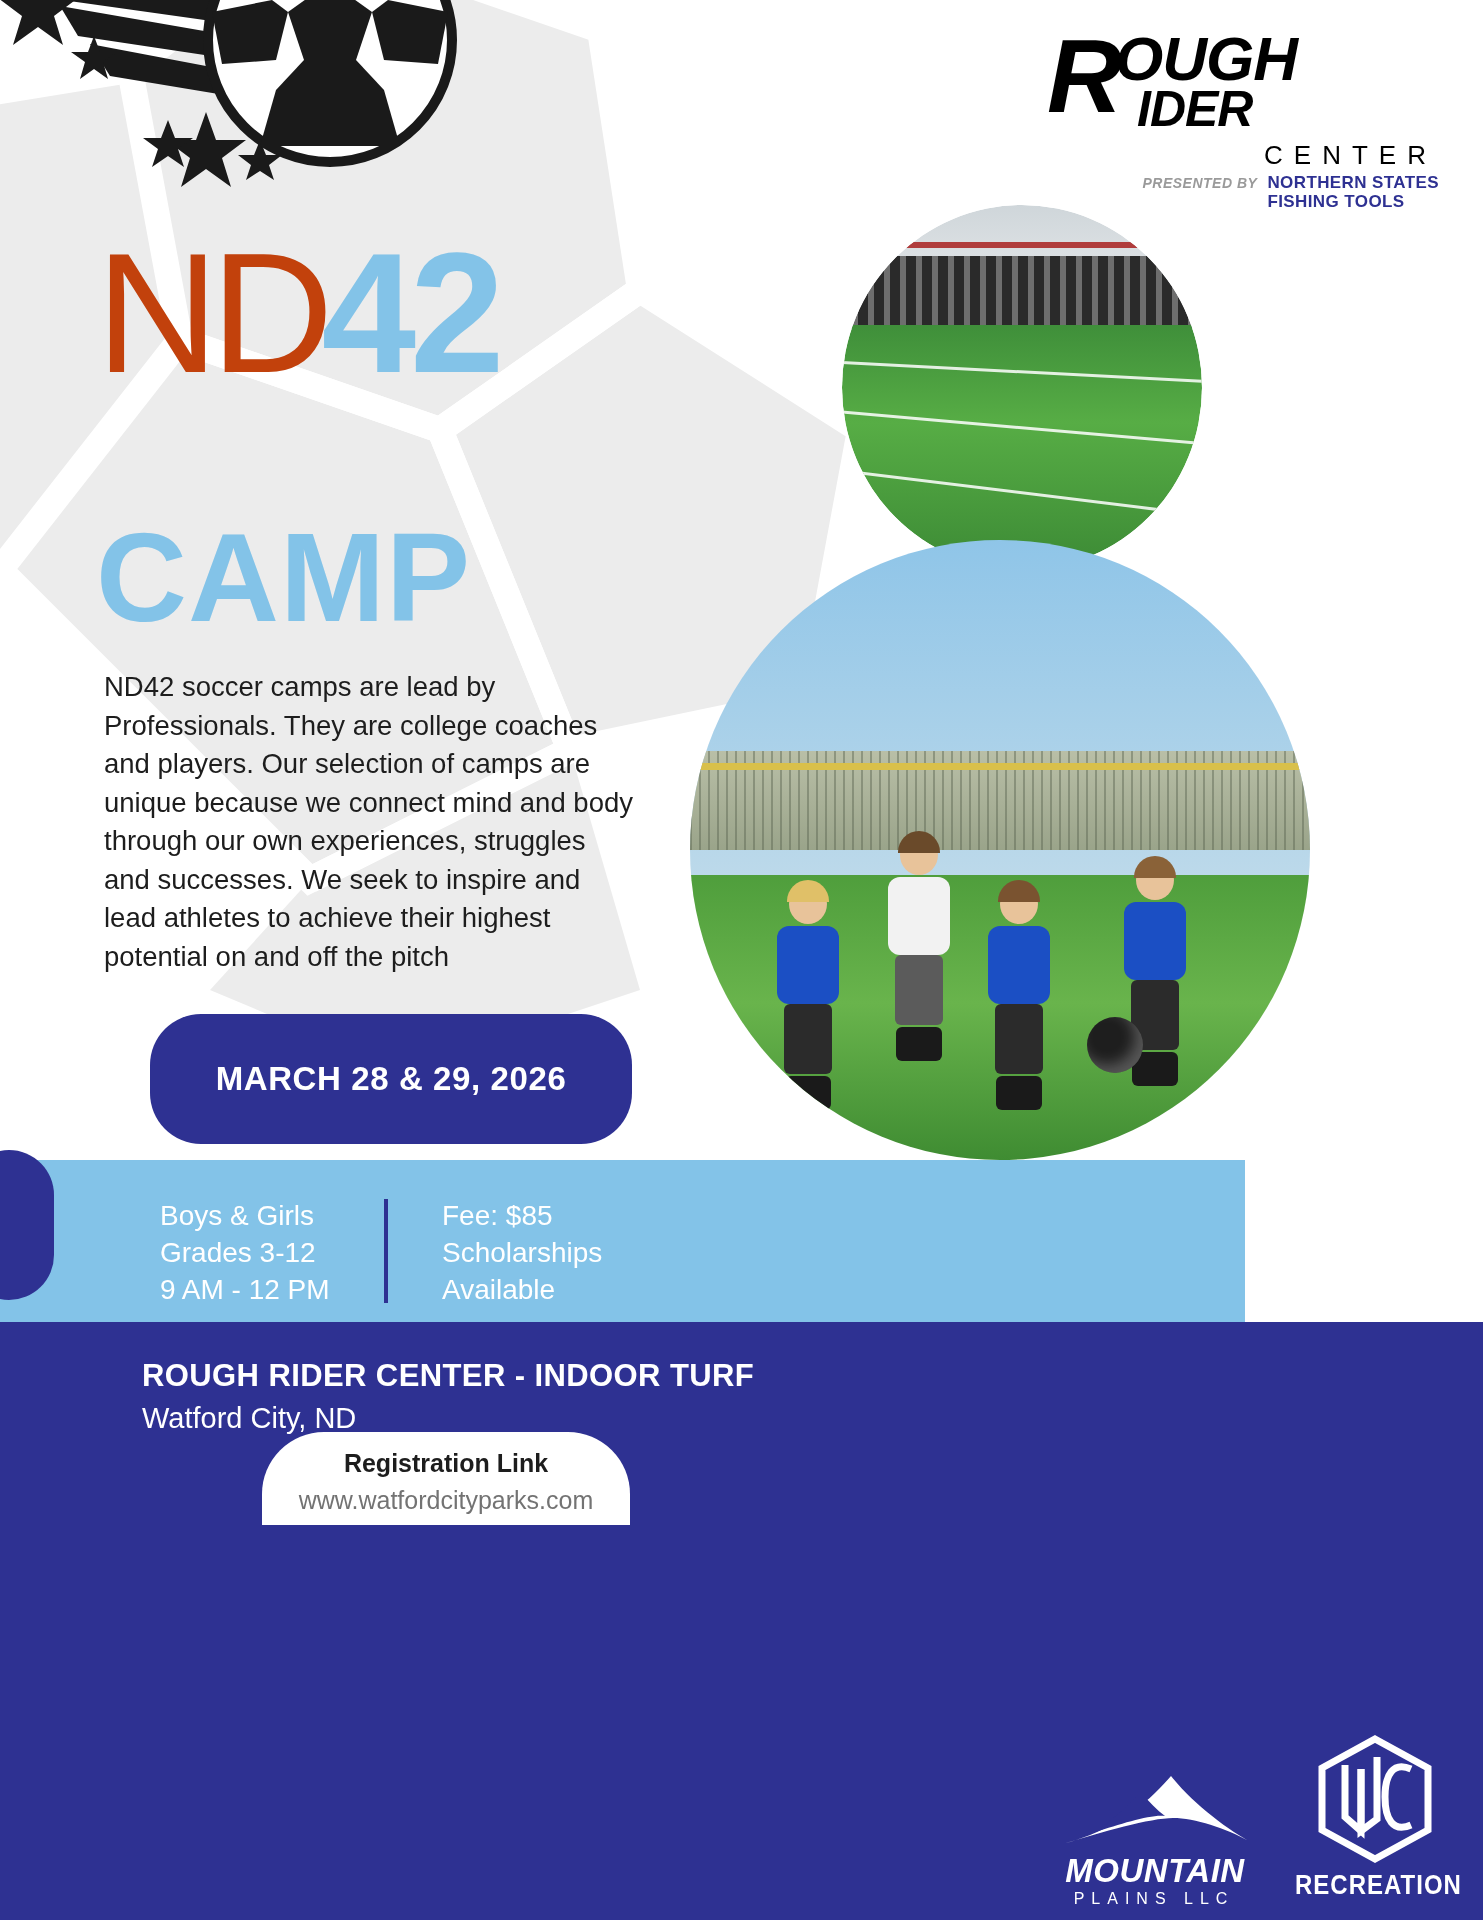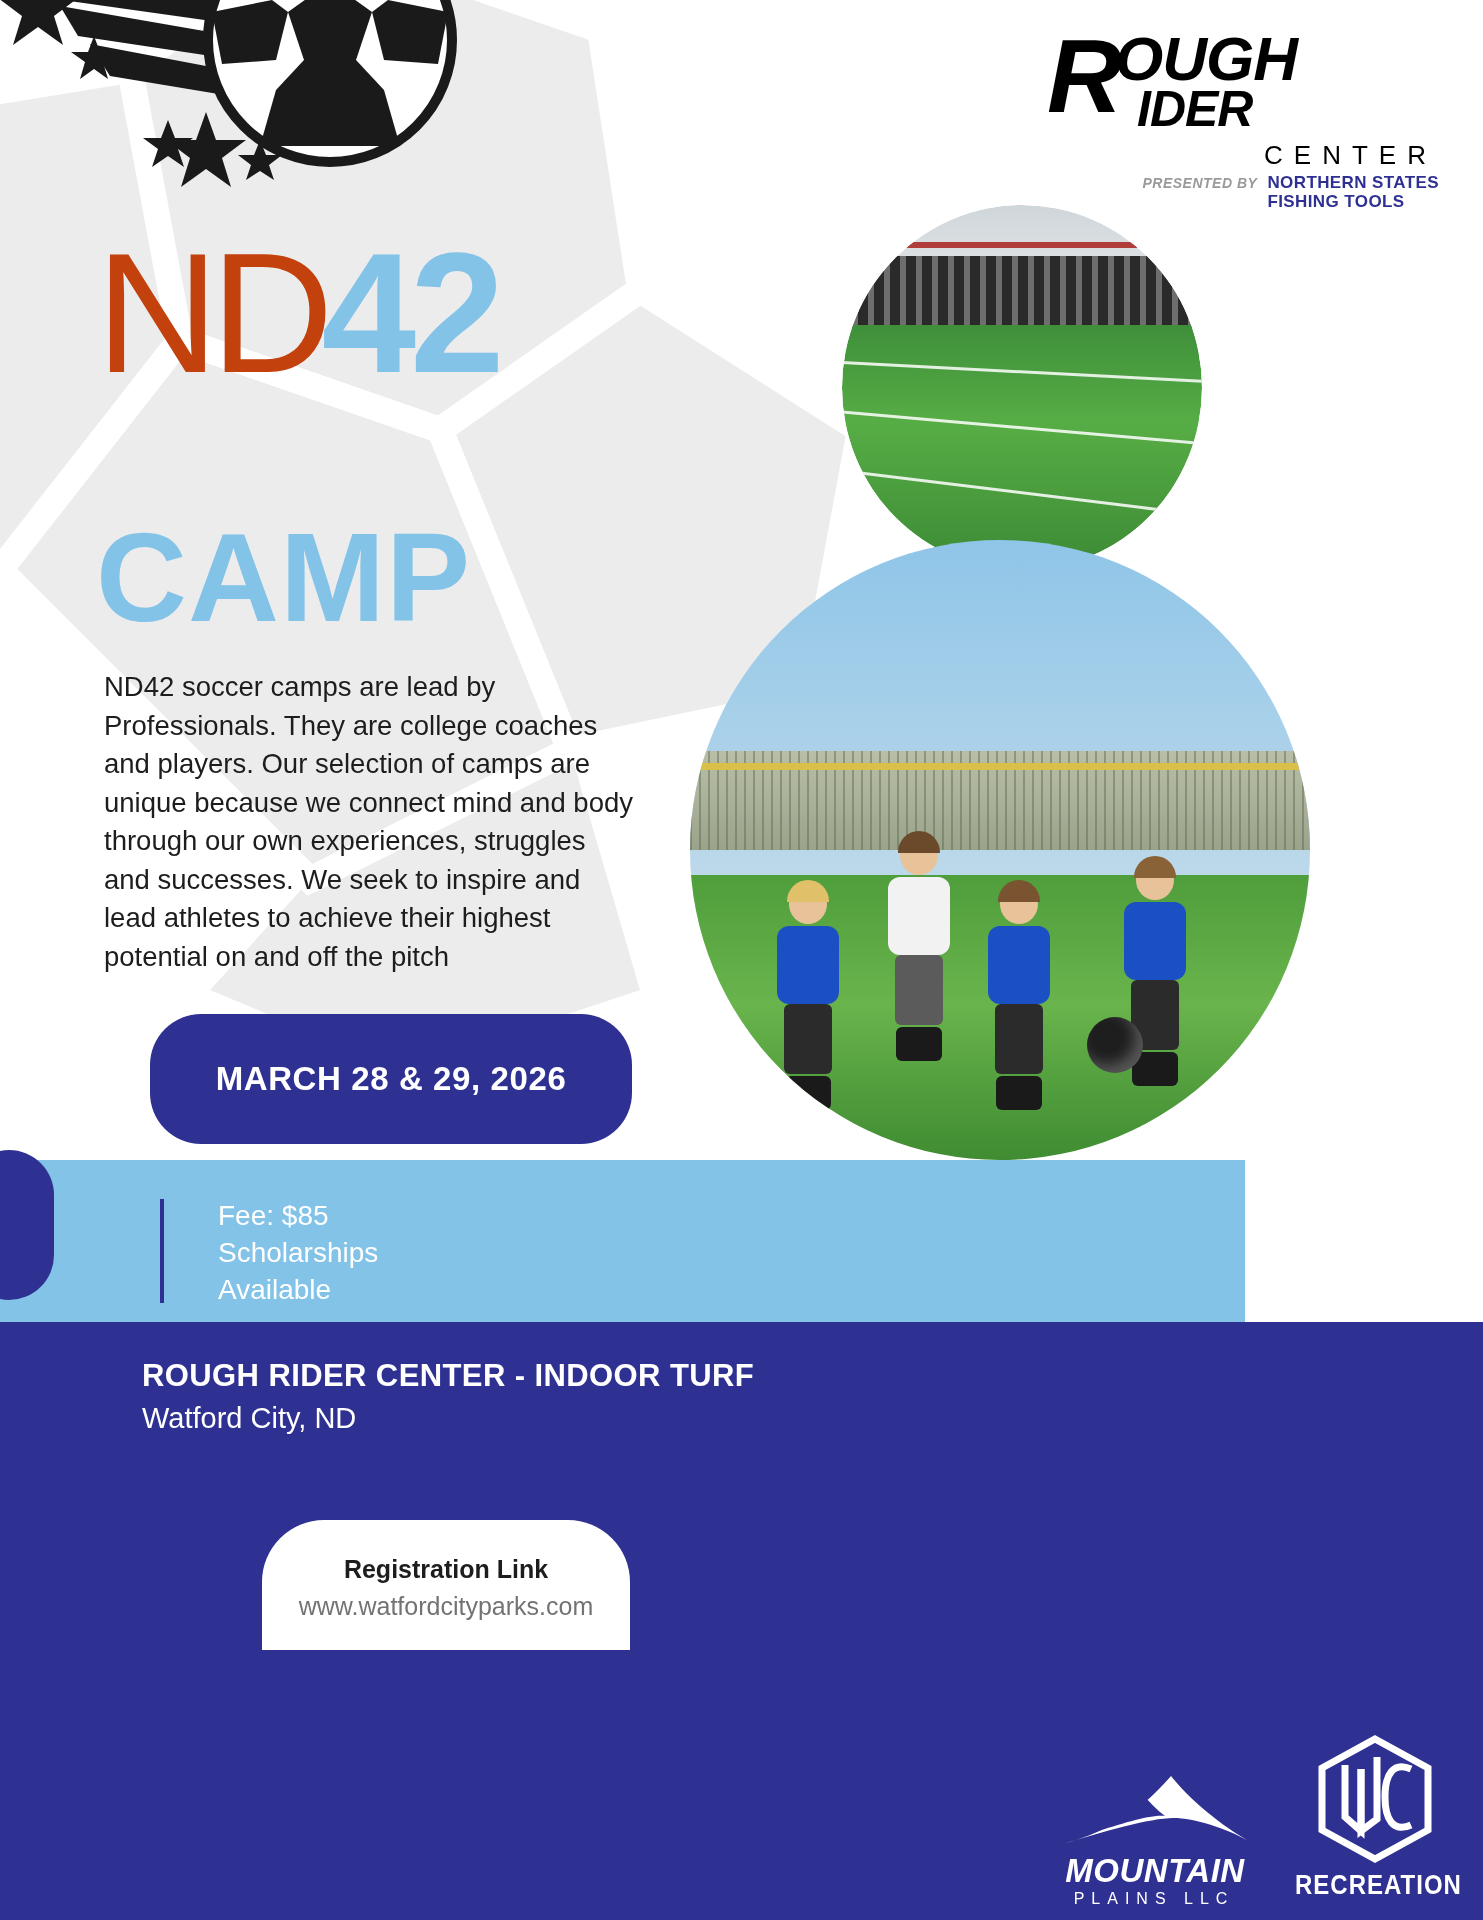--- a/index.html
+++ b/index.html
@@ -147,21 +147,21 @@
     position: absolute; left: 142px; top: 1358px;
     font-size: 31px; font-weight: bold; color: #fff; letter-spacing: 0.4px;
   }
   .venue-city {
     position: absolute; left: 142px; top: 1402px;
     font-size: 29px; font-weight: normal; color: #fff;
   }
 
   
   .reg-card {
-    position: absolute; left: 262px; top: 1520px; width: 368px; height: 130px;
+    position: absolute; left: 262px; top: 1432px; width: 368px; height: 93px;
     background: #fff; border-radius: 62px 62px 0 0;
     display: flex; flex-direction: column; align-items: center; justify-content: center;
     gap: 8px; padding-top: 6px;
   }
   .reg-title { font-size: 25px; font-weight: bold; color: #1d1d1d; }
   .reg-url { font-size: 25px; color: #737373; }
 
   
   .mp-logo { position: absolute; left: 1055px; top: 1770px; width: 200px; }
   .mp-word { font-size: 33px; font-weight: bold; font-style: italic; color: #fff; letter-spacing: 0.5px; text-align:center; }
@@ -311,20 +311,25 @@
       <path d="M200 62 L150 104 L200 150 L250 104 Z" fill="#ffffff"></path>
       <path d="M34 176 L118 152 L140 192 L122 262 L46 268 Z" fill="#ffffff"></path>
       <path d="M366 176 L282 152 L260 192 L278 262 L354 268 Z" fill="#ffffff"></path>
       <path d="M106 404 L122 320 L162 262 L238 262 L278 320 L294 404 Z" fill="#ffffff"></path>
     </g>
   </svg>
 
   <div class="band-blue"></div>
   <div class="band-blue-tab"></div>
   <div class="info-grid">
+    <div class="info-col c1">
+      <div>Boys &amp; Girls</div>
+      <div>Grades 3-12</div>
+      <div>9 AM - 12 PM</div>
+    </div>
     <div class="info-divider"></div>
     <div class="info-col c2">
       <div>Fee: $85</div>
       <div>Scholarships</div>
       <div>Available</div>
     </div>
   </div>
 
   <div class="band-navy"></div>
   <div class="venue-name">ROUGH RIDER CENTER - INDOOR TURF</div>

